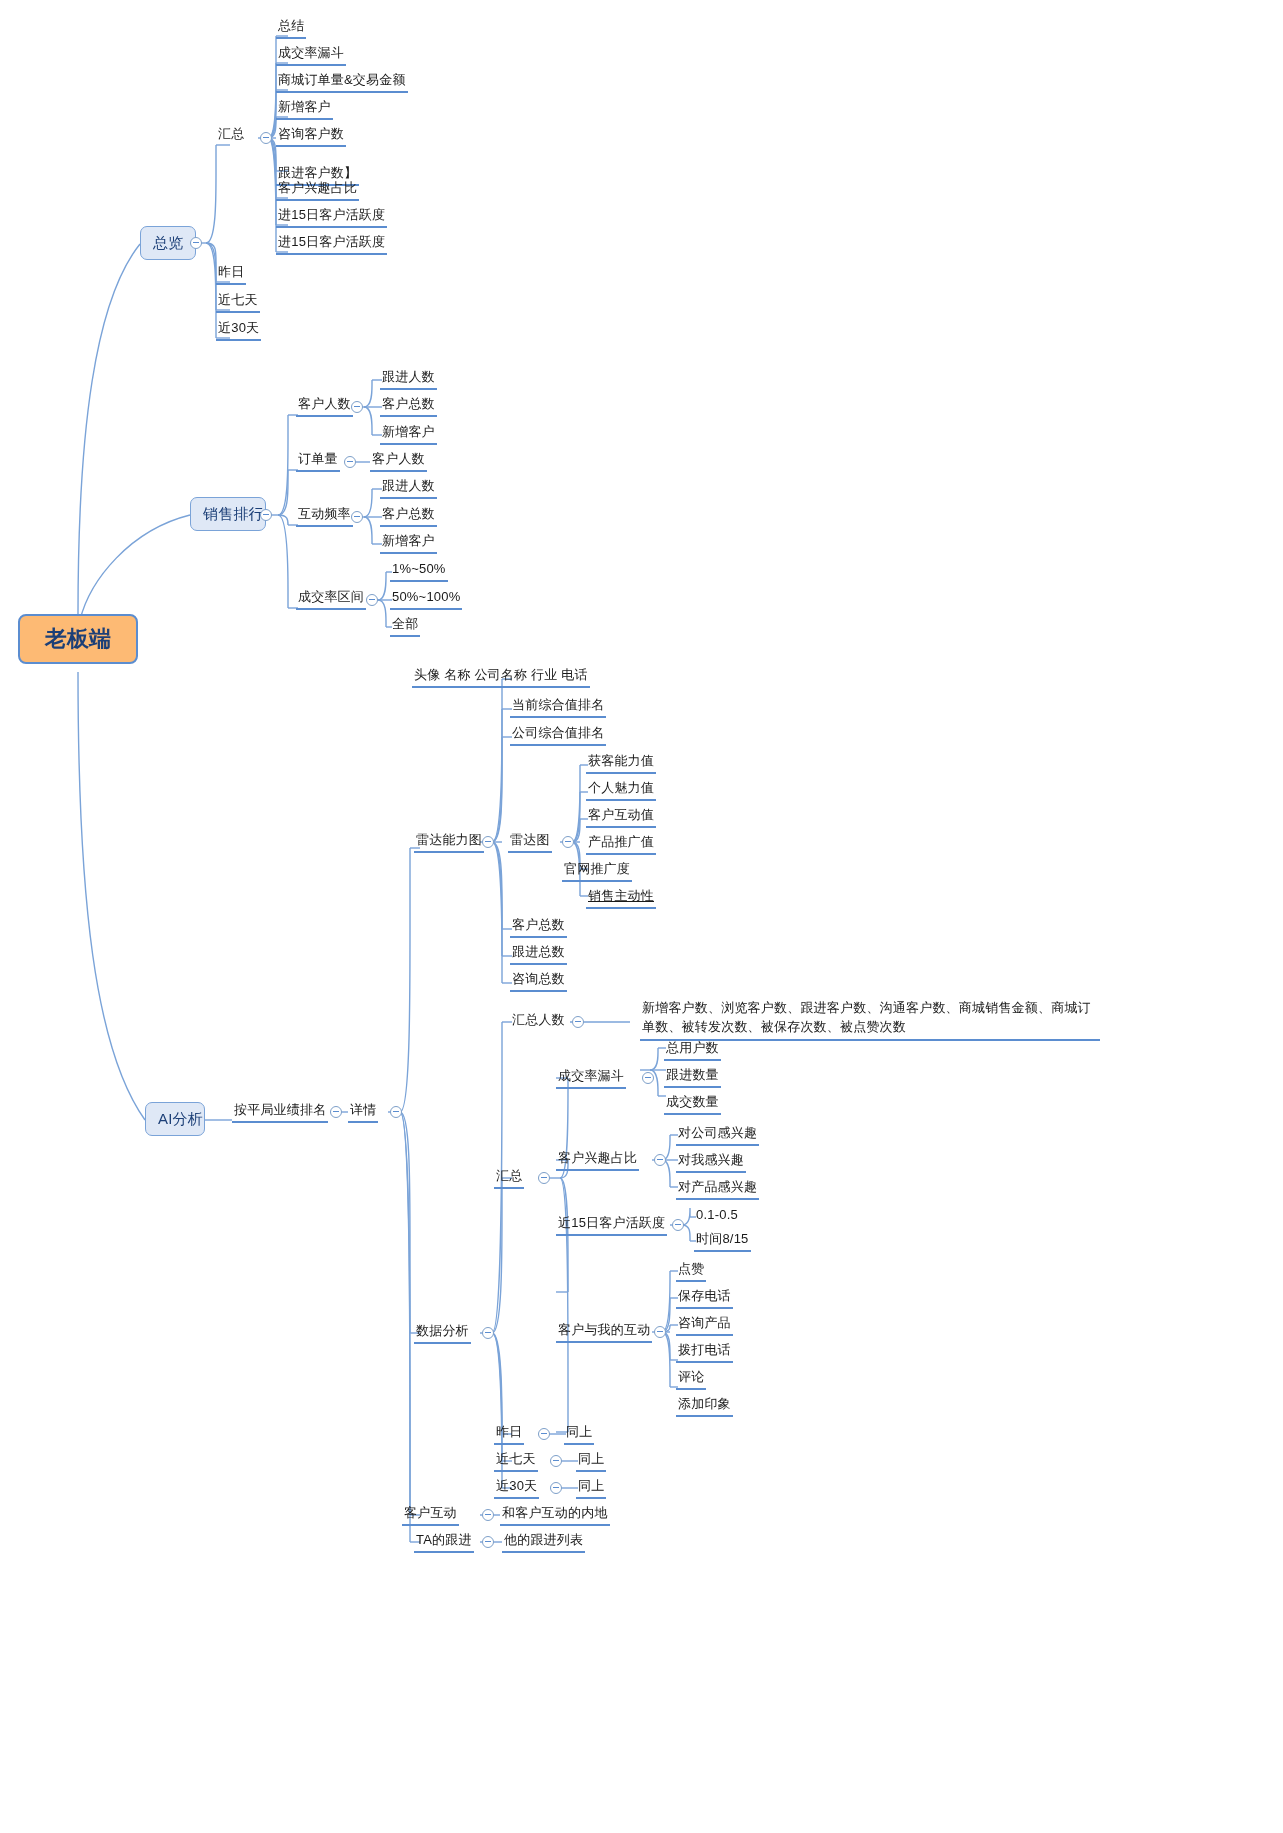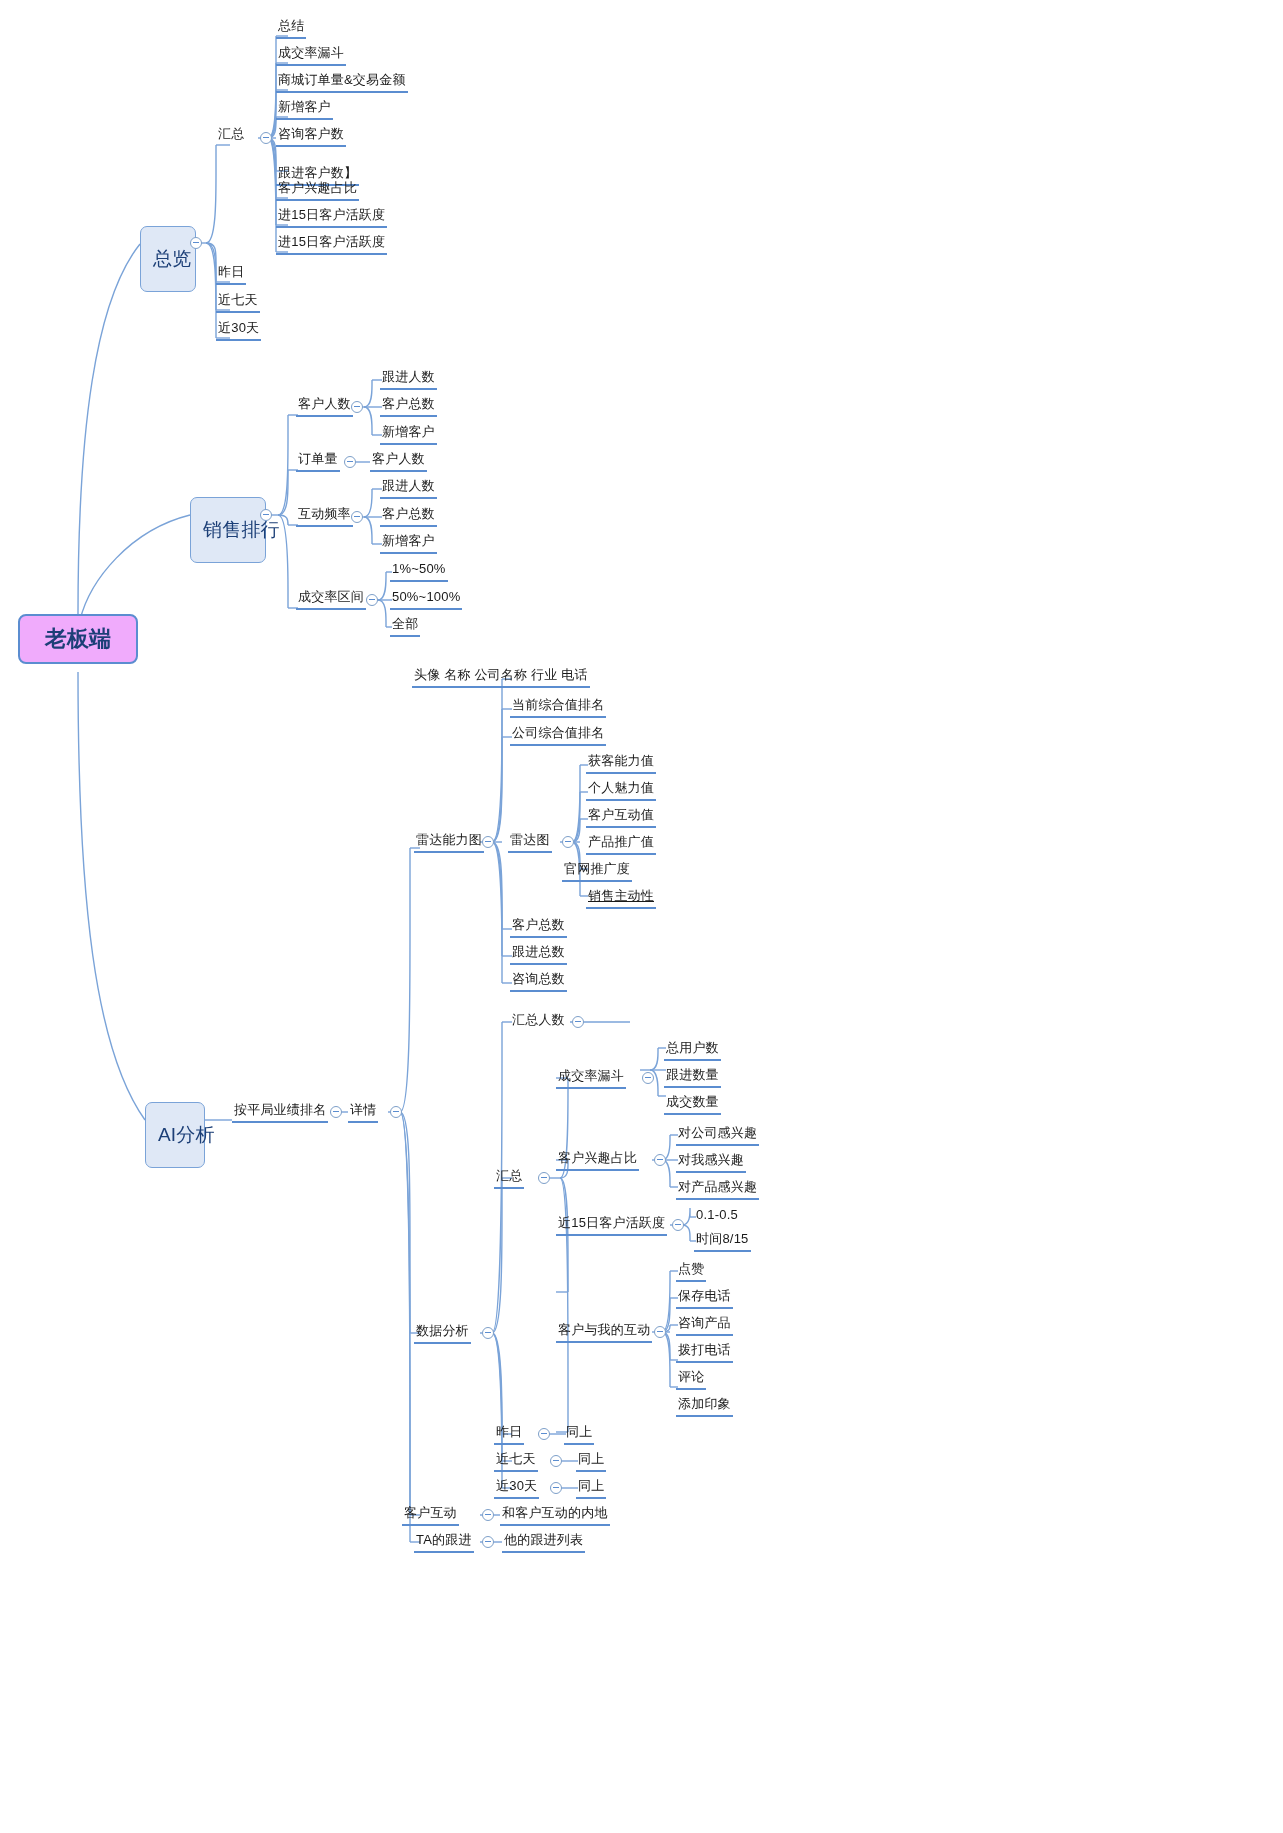--- a/index.html
+++ b/index.html
@@ -31,37 +31,37 @@
     letter-spacing: 0.2px;
     padding: 0 2px 3px 2px;
     border-bottom: 2.5px solid #5b8dd0;
     box-sizing: border-box;
   }
   .node.nobar {
     border-bottom: none;
   }
   .node.root {
     border: 2px solid #5b8dd0;
-    background: #f0abfc;
+    background: #fdba74;
     border-radius: 8px;
     color: #1c3f77;
     font-size: 22px;
     font-weight: bold;
     line-height: 22px;
     padding: 12px 18px;
     text-align: center;
   }
   .node.branch {
     border: 1.6px solid #7aa3d8;
     background: #dfe8f6;
     border-radius: 7px;
     color: #1c3f77;
-    font-size: 19px;
+    font-size: 15px;
     line-height: 16px;
-    padding: 24px 12px;
+    padding: 8px 12px;
     text-align: center;
     font-weight: normal;
   }
   .node.multiline {
     white-space: normal;
     line-height: 19px;
   }
   .collapse {
     position: absolute;
     width: 12px;
@@ -345,20 +345,21 @@
 
   <div class="node" style="left:510px; top:917px;">客户总数</div>
   <div class="node" style="left:510px; top:944px;">跟进总数</div>
   <div class="node" style="left:510px; top:971px;">咨询总数</div>
 
   <div class="node" style="left:414px; top:1323px;">数据分析</div>
   <div class="collapse" style="left:482px; top:1327px;"></div>
 
   <div class="node nobar" style="left:510px; top:1012px;">汇总人数</div>
   <div class="collapse" style="left:572px; top:1016px;"></div>
+  <div class="node multiline" style="left:640px; top:998px; width:460px;">新增客户数、浏览客户数、跟进客户数、沟通客户数、商城销售金额、商城订单数、被转发次数、被保存次数、被点赞次数</div>
 
   <div class="node" style="left:494px; top:1168px;">汇总</div>
   <div class="collapse" style="left:538px; top:1172px;"></div>
 
   <div class="node" style="left:556px; top:1068px;">成交率漏斗</div>
   <div class="collapse" style="left:642px; top:1072px;"></div>
   <div class="node" style="left:664px; top:1040px;">总用户数</div>
   <div class="node" style="left:664px; top:1067px;">跟进数量</div>
   <div class="node" style="left:664px; top:1094px;">成交数量</div>
 

